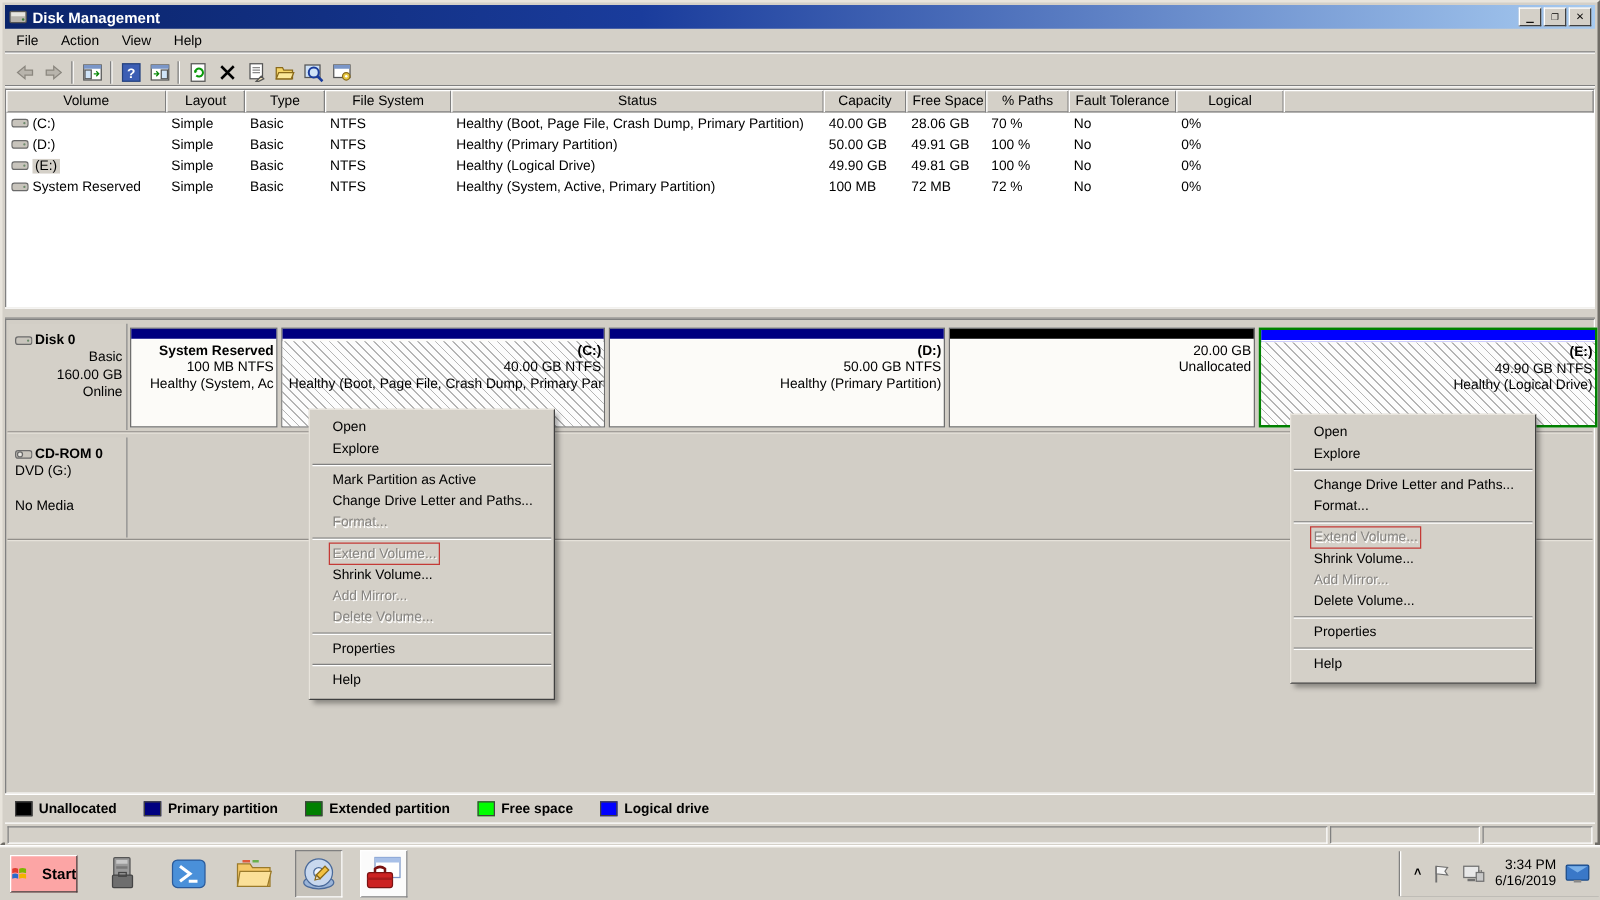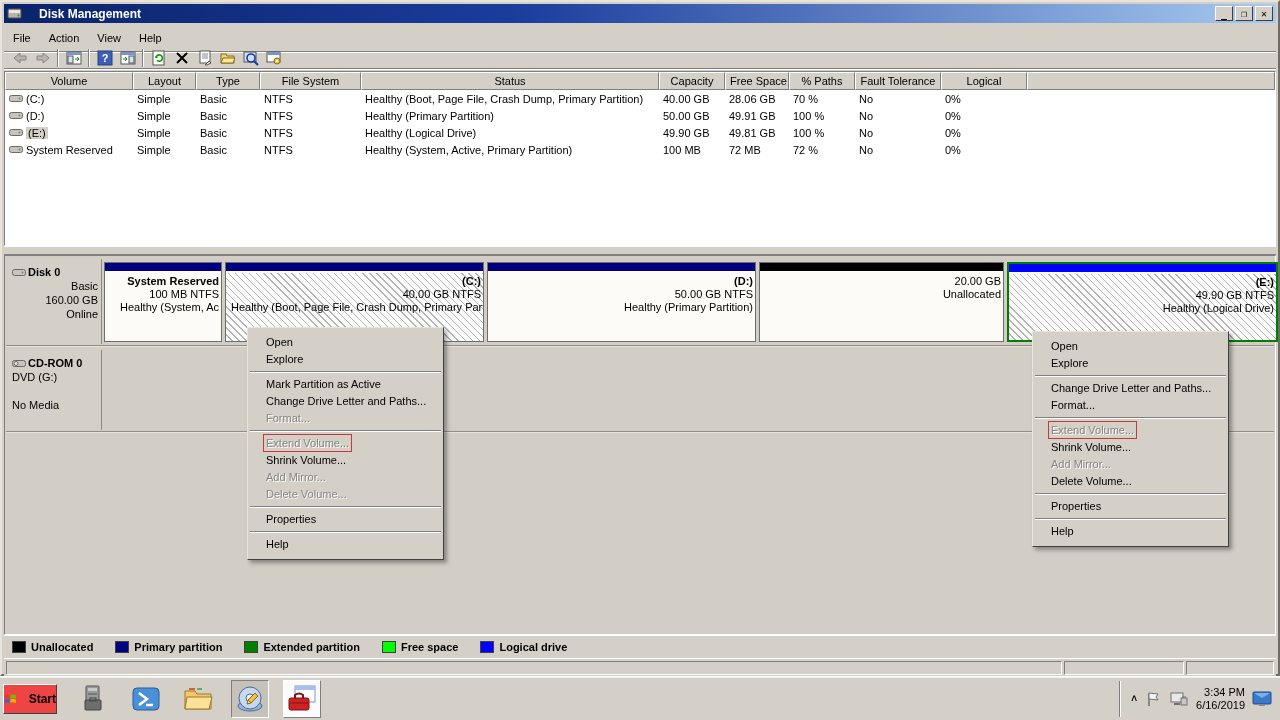--- a/index.html
+++ b/index.html
@@ -8,28 +8,28 @@
 
   .screen { position:relative; width:1280px; height:720px; }
 
   
   .window { position:absolute; left:0; top:0; width:1280px; height:676px;
             background:#d4d0c8; border:2px solid; border-color:#e8e4dc #6f6c66 #6f6c66 #e8e4dc; }
 
   .titlebar { position:absolute; left:2px; top:2px; right:2px; height:19px;
               background:linear-gradient(to right,#0a246a,#1a3c9c 40%,#a6caf0);
               display:flex; align-items:center; padding:0 3px; }
-  .title-text { color:#fff; font-weight:bold; font-size:12px; margin-left:16px; flex:1; }
+  .title-text { color:#fff; font-weight:bold; font-size:12px; margin-left:3px; flex:1; }
   .win-btns { display:flex; gap:2px; }
   .win-btn { width:18px; height:15px; background:#d4d0c8; border:1px solid;
              border-color:#fff #404040 #404040 #fff; display:flex; align-items:center;
              justify-content:center; font-size:10px; font-weight:bold; color:#000;
              font-family:"DejaVu Sans Mono",monospace; }
 
-  .menubar { position:absolute; left:2px; top:21px; right:2px; height:30px;
+  .menubar { position:absolute; left:2px; top:21px; right:2px; height:20px;
              display:flex; align-items:center; border-bottom:1px solid #fff;
              box-shadow:inset 0 -2px 0 -1px #808080;text-align:right; }
   .menu-item { padding:3px 9px; cursor:default; }
 
   .toolbar { position:absolute; left:2px; top:44px; right:2px; height:24px;
              display:flex; align-items:center; padding-left:4px;
              border-bottom:1px solid #fff; box-shadow:inset 0 -2px 0 -1px #808080; }
   .tbtn { width:23px; height:21px; display:flex; align-items:center; justify-content:center; }
   .tsep { width:2px; height:18px; margin:0 3px; border-left:1px solid #808080; border-right:1px solid #fff; }
 
@@ -82,21 +82,21 @@
          border:1px solid; border-color:#e8e4dc #404040 #404040 #e8e4dc;
          box-shadow:3px 3px 4px rgba(0,0,0,.35); padding:6px 0; z-index:50; }
   .mi { height:17px; line-height:17px; padding-left:18px; white-space:nowrap; }
   .mi.disabled { color:#868481; text-shadow:1px 1px 0 #fff; }
   .msep { height:0; border-top:1px solid #808080; border-bottom:1px solid #fff; margin:3px 2px; }
   .redbox { outline:1px solid #c43a36; outline-offset:2px; }
 
   
   .taskbar { position:absolute; left:0; top:676px; width:1280px; height:44px; background:#d4d0c8;
              border-top:1px solid #fff; box-shadow:inset 0 2px 0 -1px #f3f1ec; display:flex; align-items:center; }
-  .start-btn { margin-left:3px; width:54px; height:30px; background:#ef4444; border:1px solid;
+  .start-btn { margin-left:8px; width:54px; height:30px; background:#fca5a5; border:1px solid;
                border-color:#fff #404040 #404040 #fff; display:flex; align-items:center; justify-content:center;
                gap:12px; font-weight:bold; font-size:12px; }
   .ql { display:flex; align-items:center; gap:14px; margin-left:18px; }
   .qbtn { width:38px; height:38px; display:flex; align-items:center; justify-content:center; }
   .qbtn.pressed { background:#c6c2ba; border:1px solid; border-color:#808080 #fff #fff #808080; }
   .qbtn.active { background:#fbfbfb; border:1px solid; border-color:#fff #808080 #808080 #fff; }
   .tray { margin-left:auto; display:flex; align-items:center; gap:7px; padding:0 6px 0 10px;
           border-left:1px solid #fff; box-shadow:-1px 0 0 #808080; height:36px; }
   .clock { text-align:right; line-height:13px; font-size:11px; }
   .chev { font-size:10px; font-weight:bold; }

